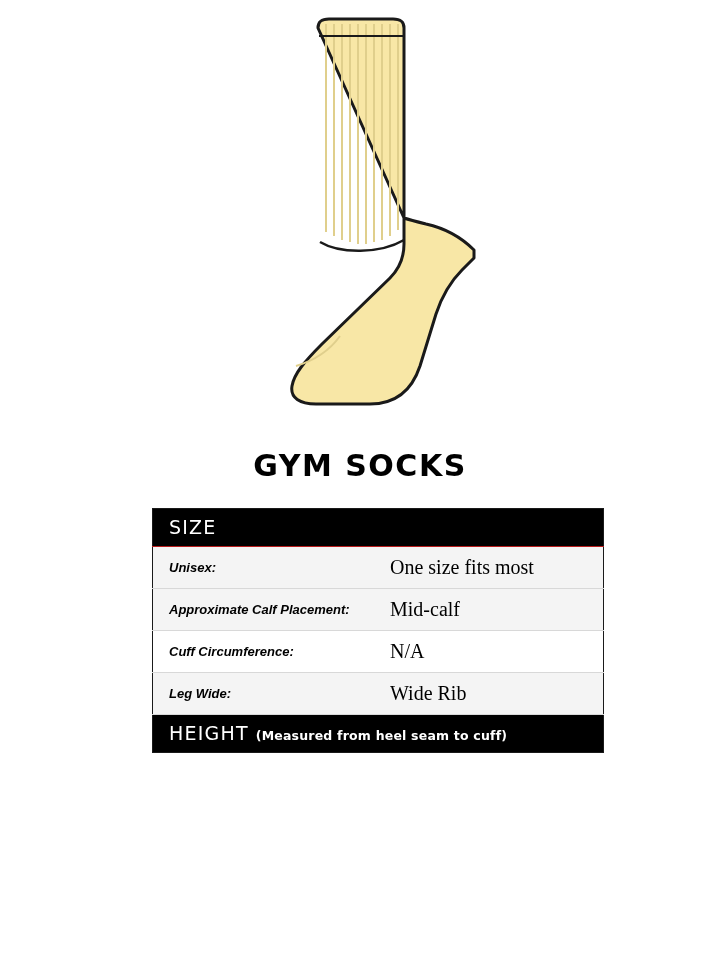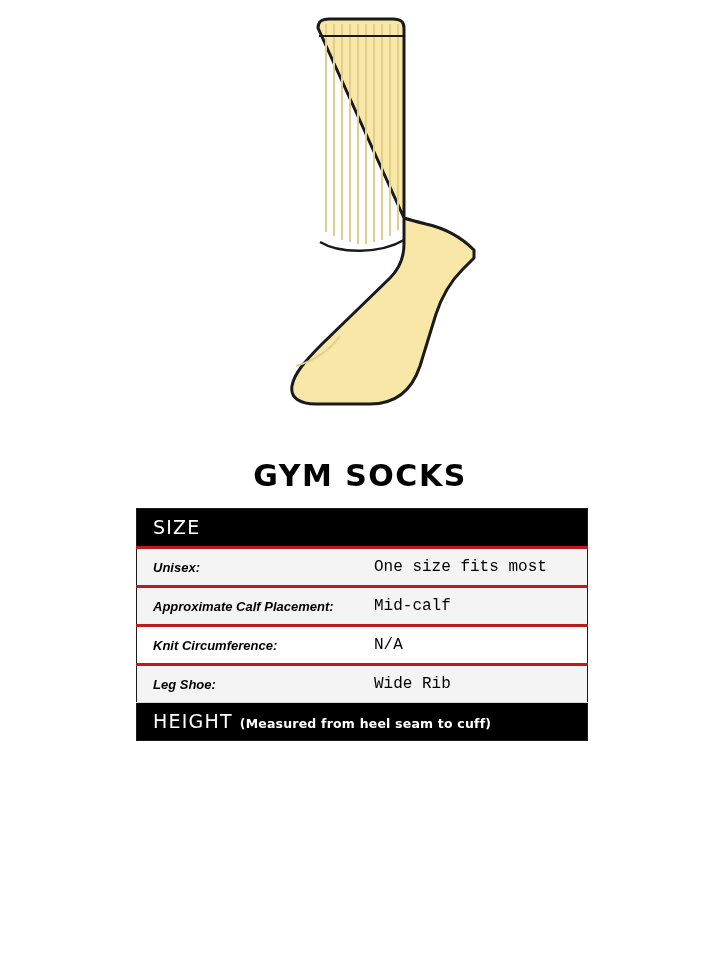--- a/index.html
+++ b/index.html
@@ -32,34 +32,34 @@
     align-items: flex-start;
     justify-content: center;
   }
   .sock-svg {
     display: block;
   }
 
   
   .product-title {
     position: absolute;
-    top: 458px;
+    top: 448px;
     left: 0;
     width: 720px;
     text-align: center;
     font-size: 30px;
     font-weight: bold;
     letter-spacing: 1.5px;
     font-family: "DejaVu Sans", sans-serif;
   }
 
   
   .size-table {
     position: absolute;
-    left: 136px;
+    left: 152px;
     top: 508px;
     width: 452px;
     border-collapse: collapse;
     border: 1px solid #1a1a1a;
     table-layout: fixed;
   }
   .size-table tr.section-row td {
     background: #000000;
     color: #ffffff;
     padding: 7px 0 8px 16px;
@@ -76,38 +76,38 @@
   .section-note {
     font-size: 12.5px;
     letter-spacing: 0.2px;
     font-family: "DejaVu Sans", sans-serif;
     display: inline-block;
     vertical-align: baseline;
     padding-left: 7px;
     font-weight: bold;
   }
   .size-table tr.data-row td {
-    border-top: 3px solid #b91c1c;
+    border-top: 1px solid #b91c1c;
     border-bottom: 1px solid #d8d8d8;
     padding: 9px 0 9px 16px;
     font-size: 13.5px;
   }
   .size-table tr.data-row.alt td {
     background: #f4f4f4;
   }
   .size-table tr.data-row td.label-cell {
     width: 212px;
     font-style: italic;
     font-weight: bold;
     font-size: 13px;
     font-family: "Liberation Sans", sans-serif;
   }
   .size-table tr.data-row td.value-cell {
-    font-size: 16px;
-    font-family: Liberation Mono, monospace;
+    font-size: 20px;
+    font-family: Liberation Serif, serif;
     padding-left: 12px;
   }
 </style>
 </head>
 <body>
 
 <div class="page">
 
   <div class="sock-wrap">
     <svg class="sock-svg" width="260" height="400" viewBox="0 0 260 400">
@@ -180,26 +180,26 @@
       <tr class="data-row alt">
         <td class="label-cell">Unisex:</td>
         <td class="value-cell">One size fits most</td>
       </tr>
 
       <tr class="data-row alt">
         <td class="label-cell">Approximate Calf Placement:</td>
         <td class="value-cell">Mid-calf</td>
       </tr>
       <tr class="data-row">
-        <td class="label-cell">Knit Circumference:</td>
+        <td class="label-cell">Cuff Circumference:</td>
         <td class="value-cell">N/A</td>
       </tr>
 
       <tr class="data-row alt">
-        <td class="label-cell">Leg Shoe:</td>
+        <td class="label-cell">Leg Wide:</td>
         <td class="value-cell">Wide Rib</td>
       </tr>
 
       <tr class="section-row">
         <td colspan="2">
           <span class="section-title">HEIGHT</span><span class="section-note">(Measured from heel seam to cuff)</span>
         </td>
       </tr>
     </tbody>
   </table>

